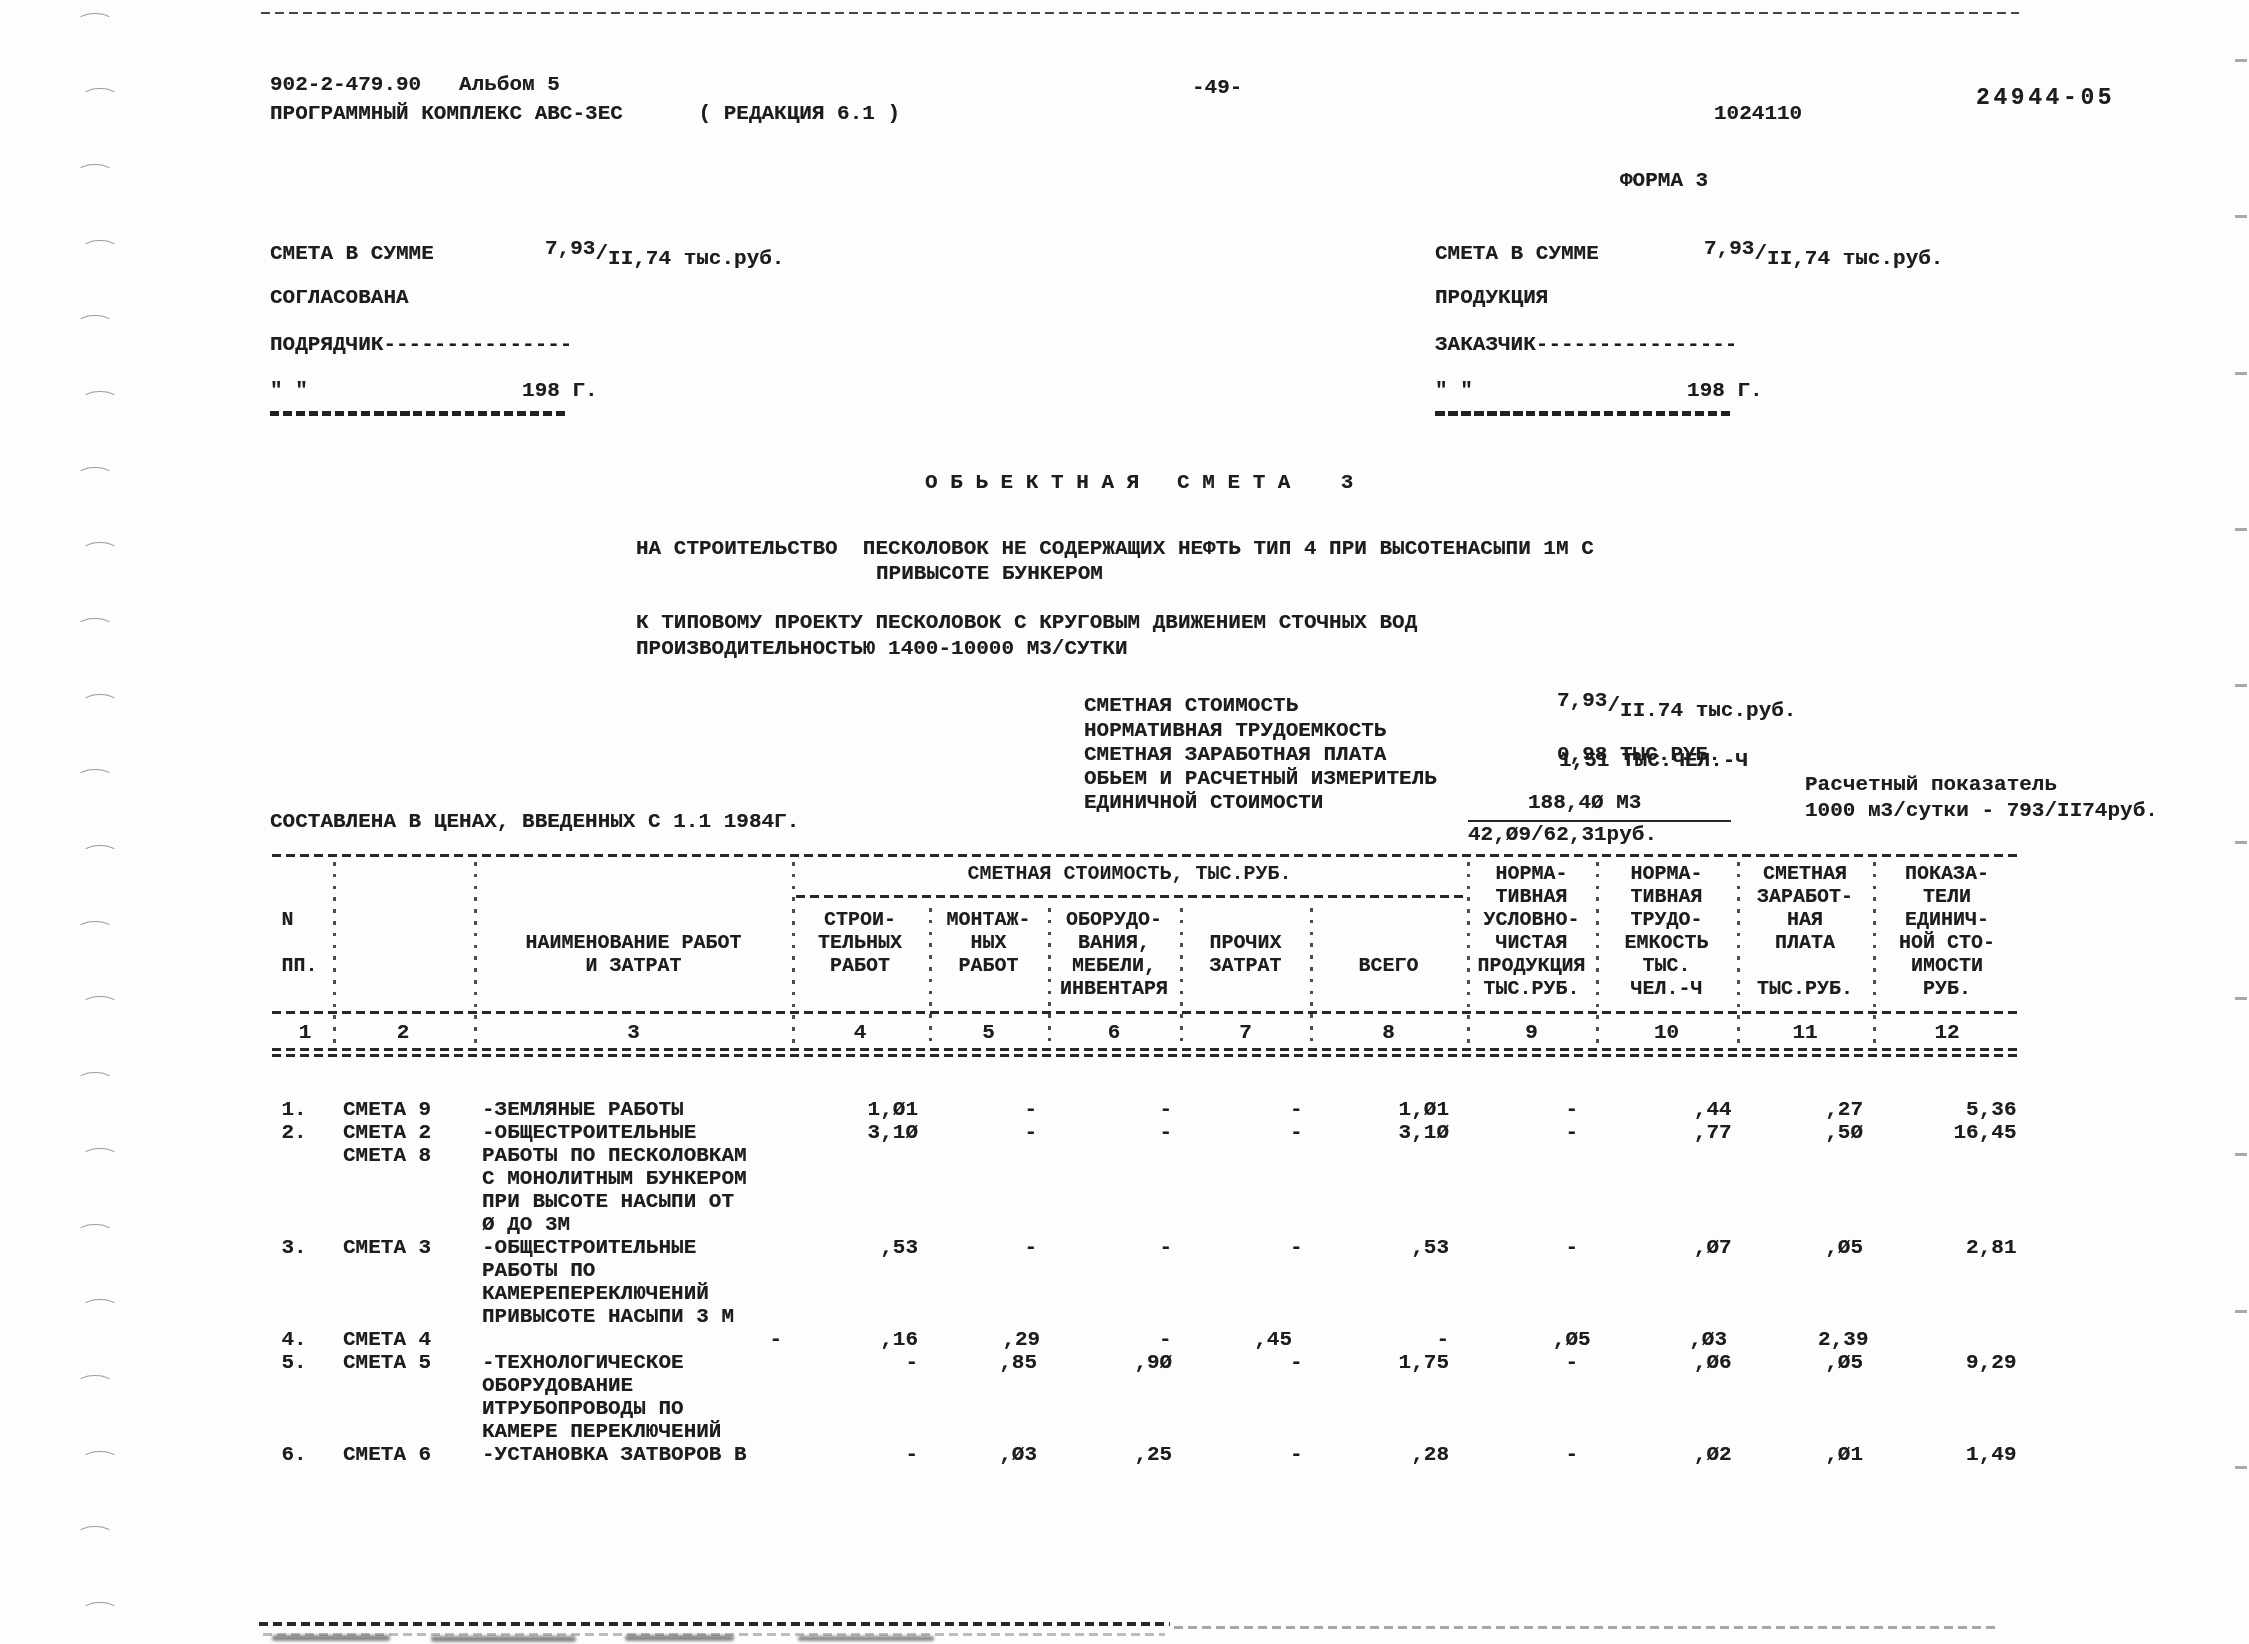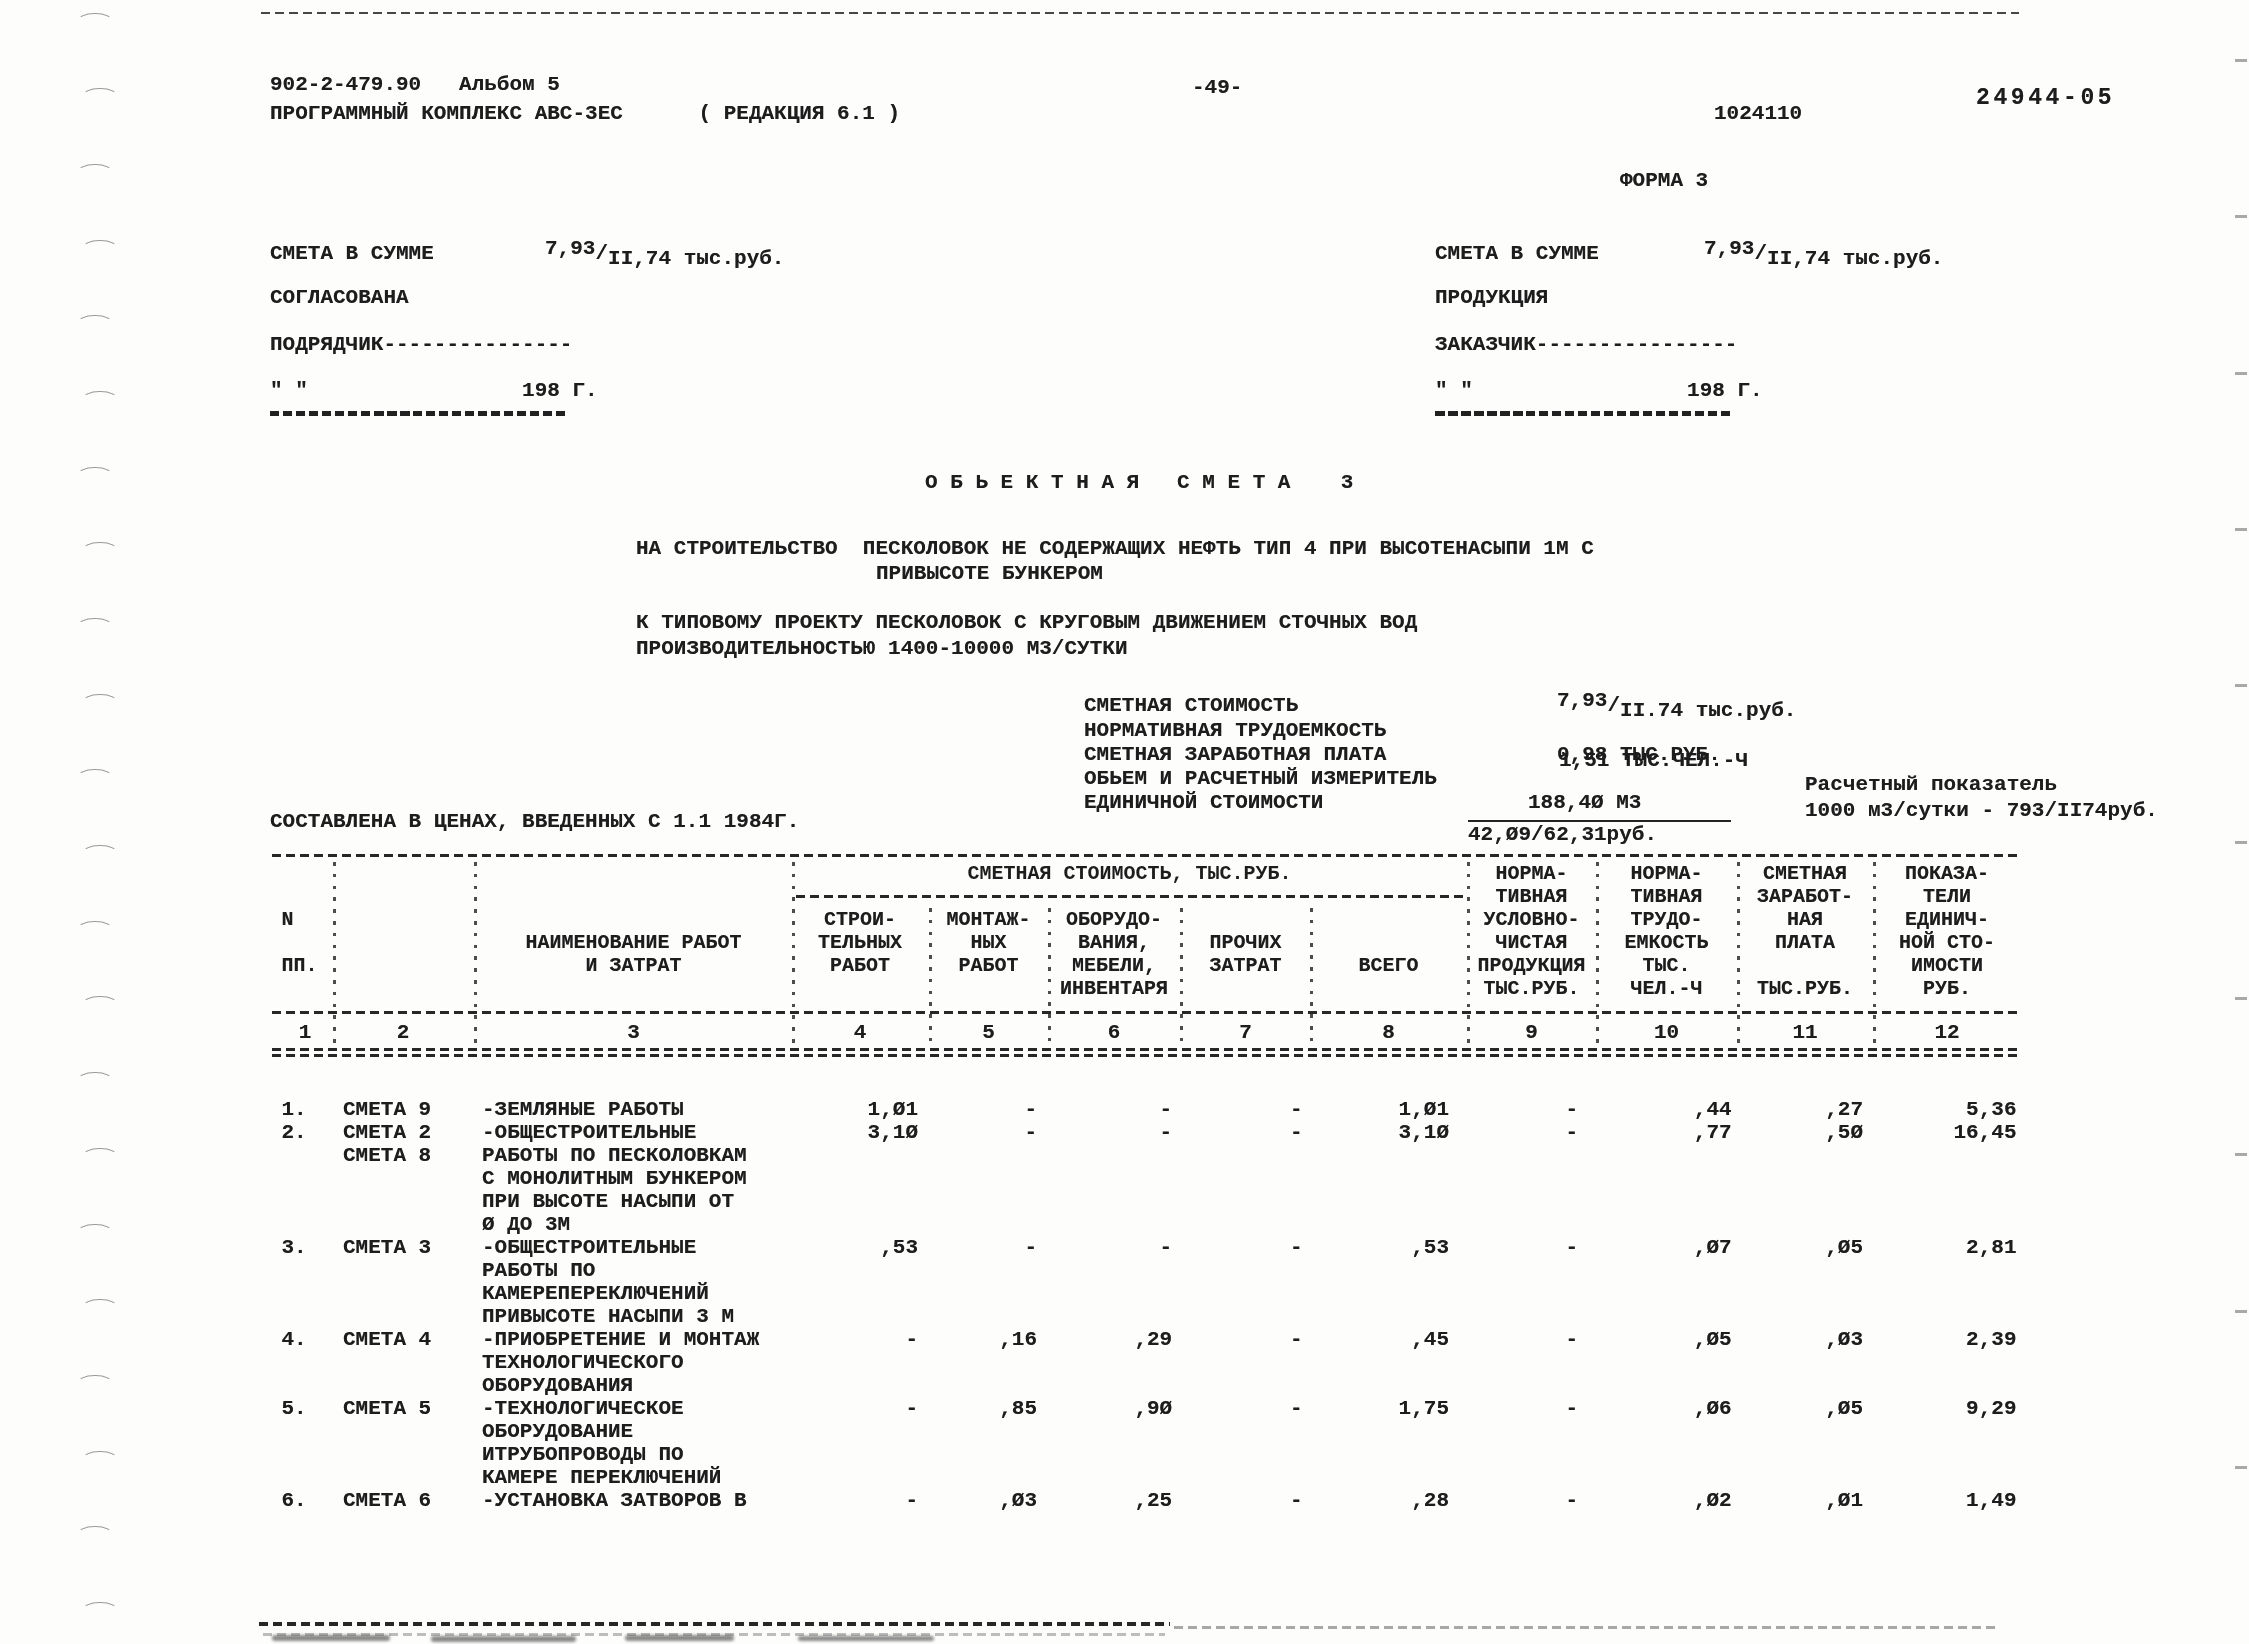--- a/index.html
+++ b/index.html
@@ -286,23 +286,20 @@
     <div class="val v7">-</div>
     <div class="val v8">,53</div>
     <div class="val v9">-</div>
     <div class="val v10">,Ø7</div>
     <div class="val v11">,Ø5</div>
     <div class="val v12">2,81</div>
   </div>
   <div class="row">
     <div class="cnum">4.</div>
     <div class="csmeta">СМЕТА 4</div>
-    <div class="cname">-ПРИОБРЕТЕНИЕ И МОНТАЖ
-ТЕХНОЛОГИЧЕСКОГО
-ОБОРУДОВАНИЯ</div>
     <div class="val v4">-</div>
     <div class="val v5">,16</div>
     <div class="val v6">,29</div>
     <div class="val v7">-</div>
     <div class="val v8">,45</div>
     <div class="val v9">-</div>
     <div class="val v10">,Ø5</div>
     <div class="val v11">,Ø3</div>
     <div class="val v12">2,39</div>
   </div>

